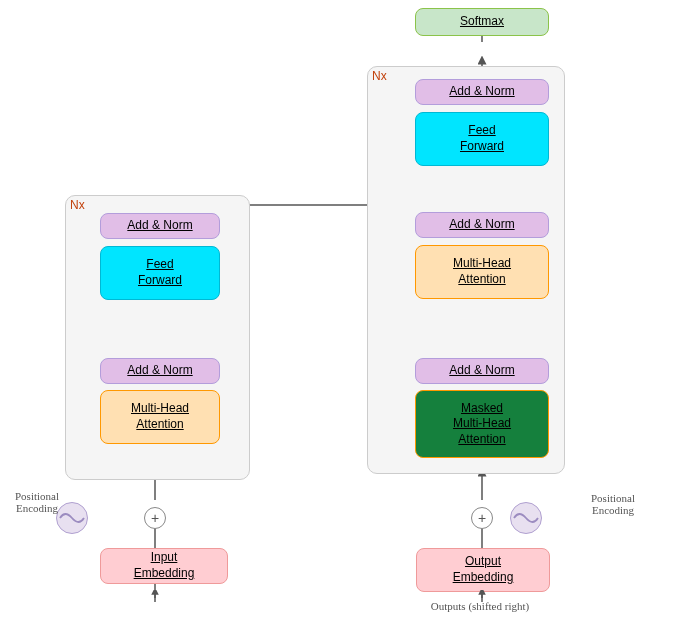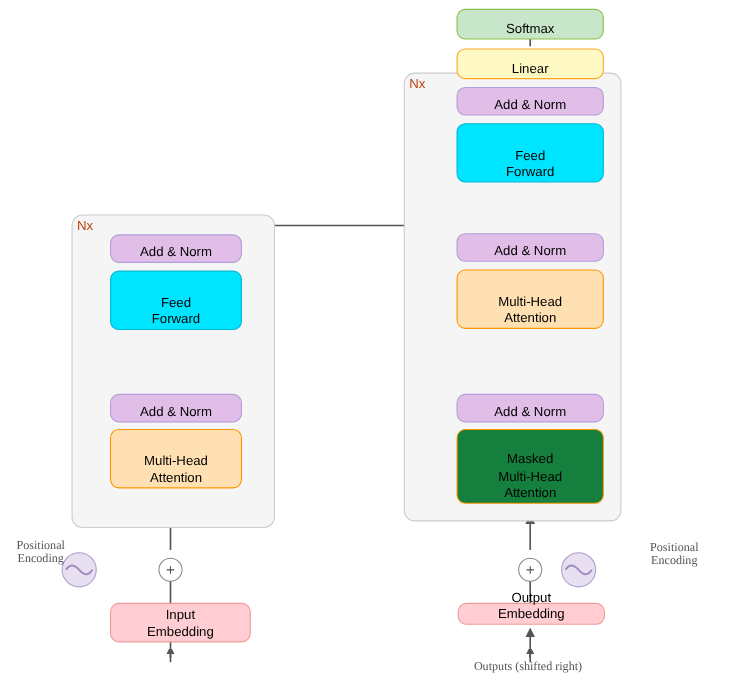--- a/index.html
+++ b/index.html
@@ -14,25 +14,26 @@
     }
     .diagram {
       position: relative;
       width: 673px;
       height: 618px;
     }
     .block {
       position: absolute;
       border-radius: 8px;
       display: flex;
-      align-items: flex-end;
+      align-items: center;
       justify-content: center;
       text-align: center;
       font-size: 12px;
       line-height: 1.3;
+      text-decoration: underline;
     }
     svg.arrows {
       position: absolute;
       top: 0; left: 0;
       width: 673px;
       height: 618px;
       pointer-events: none;
     }
     .enc-box {
       position: absolute;
@@ -173,23 +174,20 @@
   </div>
 
   <div class="block" style="left:100px; top:390px; width:120px; height:54px; background:#ffe0b2; border:1.5px solid #ff9800;">
     <span>Multi-Head<br>Attention</span>
   </div>
 
   <div class="block" style="left:415px; top:8px; width:134px; height:28px; background:#c8e6c9; border:1.5px solid #8bc34a;">
     <span>Softmax</span>
   </div>
 
-  <div class="block" style="left:415px; top:44px; width:134px; height:28px; background:#fff9c4; border:1.5px solid #f9a825;">
-    <span>Linear</span>
-  </div>
 
   <div class="block" style="left:415px; top:79px; width:134px; height:26px; background:#e1bee7; border:1.5px solid #b39ddb;">
     <span>Add &amp; Norm</span>
   </div>
 
   <div class="block" style="left:415px; top:112px; width:134px; height:54px; background:#00e5ff; border:1.5px solid #00b8d4;">
     <span>Feed<br>Forward</span>
   </div>
 
   <div class="block" style="left:415px; top:212px; width:134px; height:26px; background:#e1bee7; border:1.5px solid #b39ddb;">
@@ -205,21 +203,21 @@
   </div>
 
   <div class="block" style="left:415px; top:390px; width:134px; height:68px; background:#15803d; border:1.5px solid #ff9800;">
     <span>Masked<br>Multi-Head<br>Attention</span>
   </div>
 
   <div class="block" style="left:100px; top:548px; width:128px; height:36px; background:#ffcdd2; border:1.5px solid #ef9a9a;">
     <span>Input<br>Embedding</span>
   </div>
 
-  <div class="block" style="left:416px; top:548px; width:134px; height:20px; background:#ffcdd2; border:1.5px solid #ef9a9a;">
+  <div class="block" style="left:416px; top:548px; width:134px; height:44px; background:#ffcdd2; border:1.5px solid #ef9a9a;">
     <span>Output<br>Embedding</span>
   </div>
 
   <div class="wave-circle" style="left:56px; top:502px;">
     <svg width="28" height="20" viewBox="0 0 28 20">
       <path d="M2,10 Q7,2 14,10 Q21,18 26,10" stroke="#9c8cc0" stroke-width="1.8" fill="none"></path>
     </svg>
   </div>
 
   <div class="plus-circle" style="left:144px; top:507px;">+</div>

